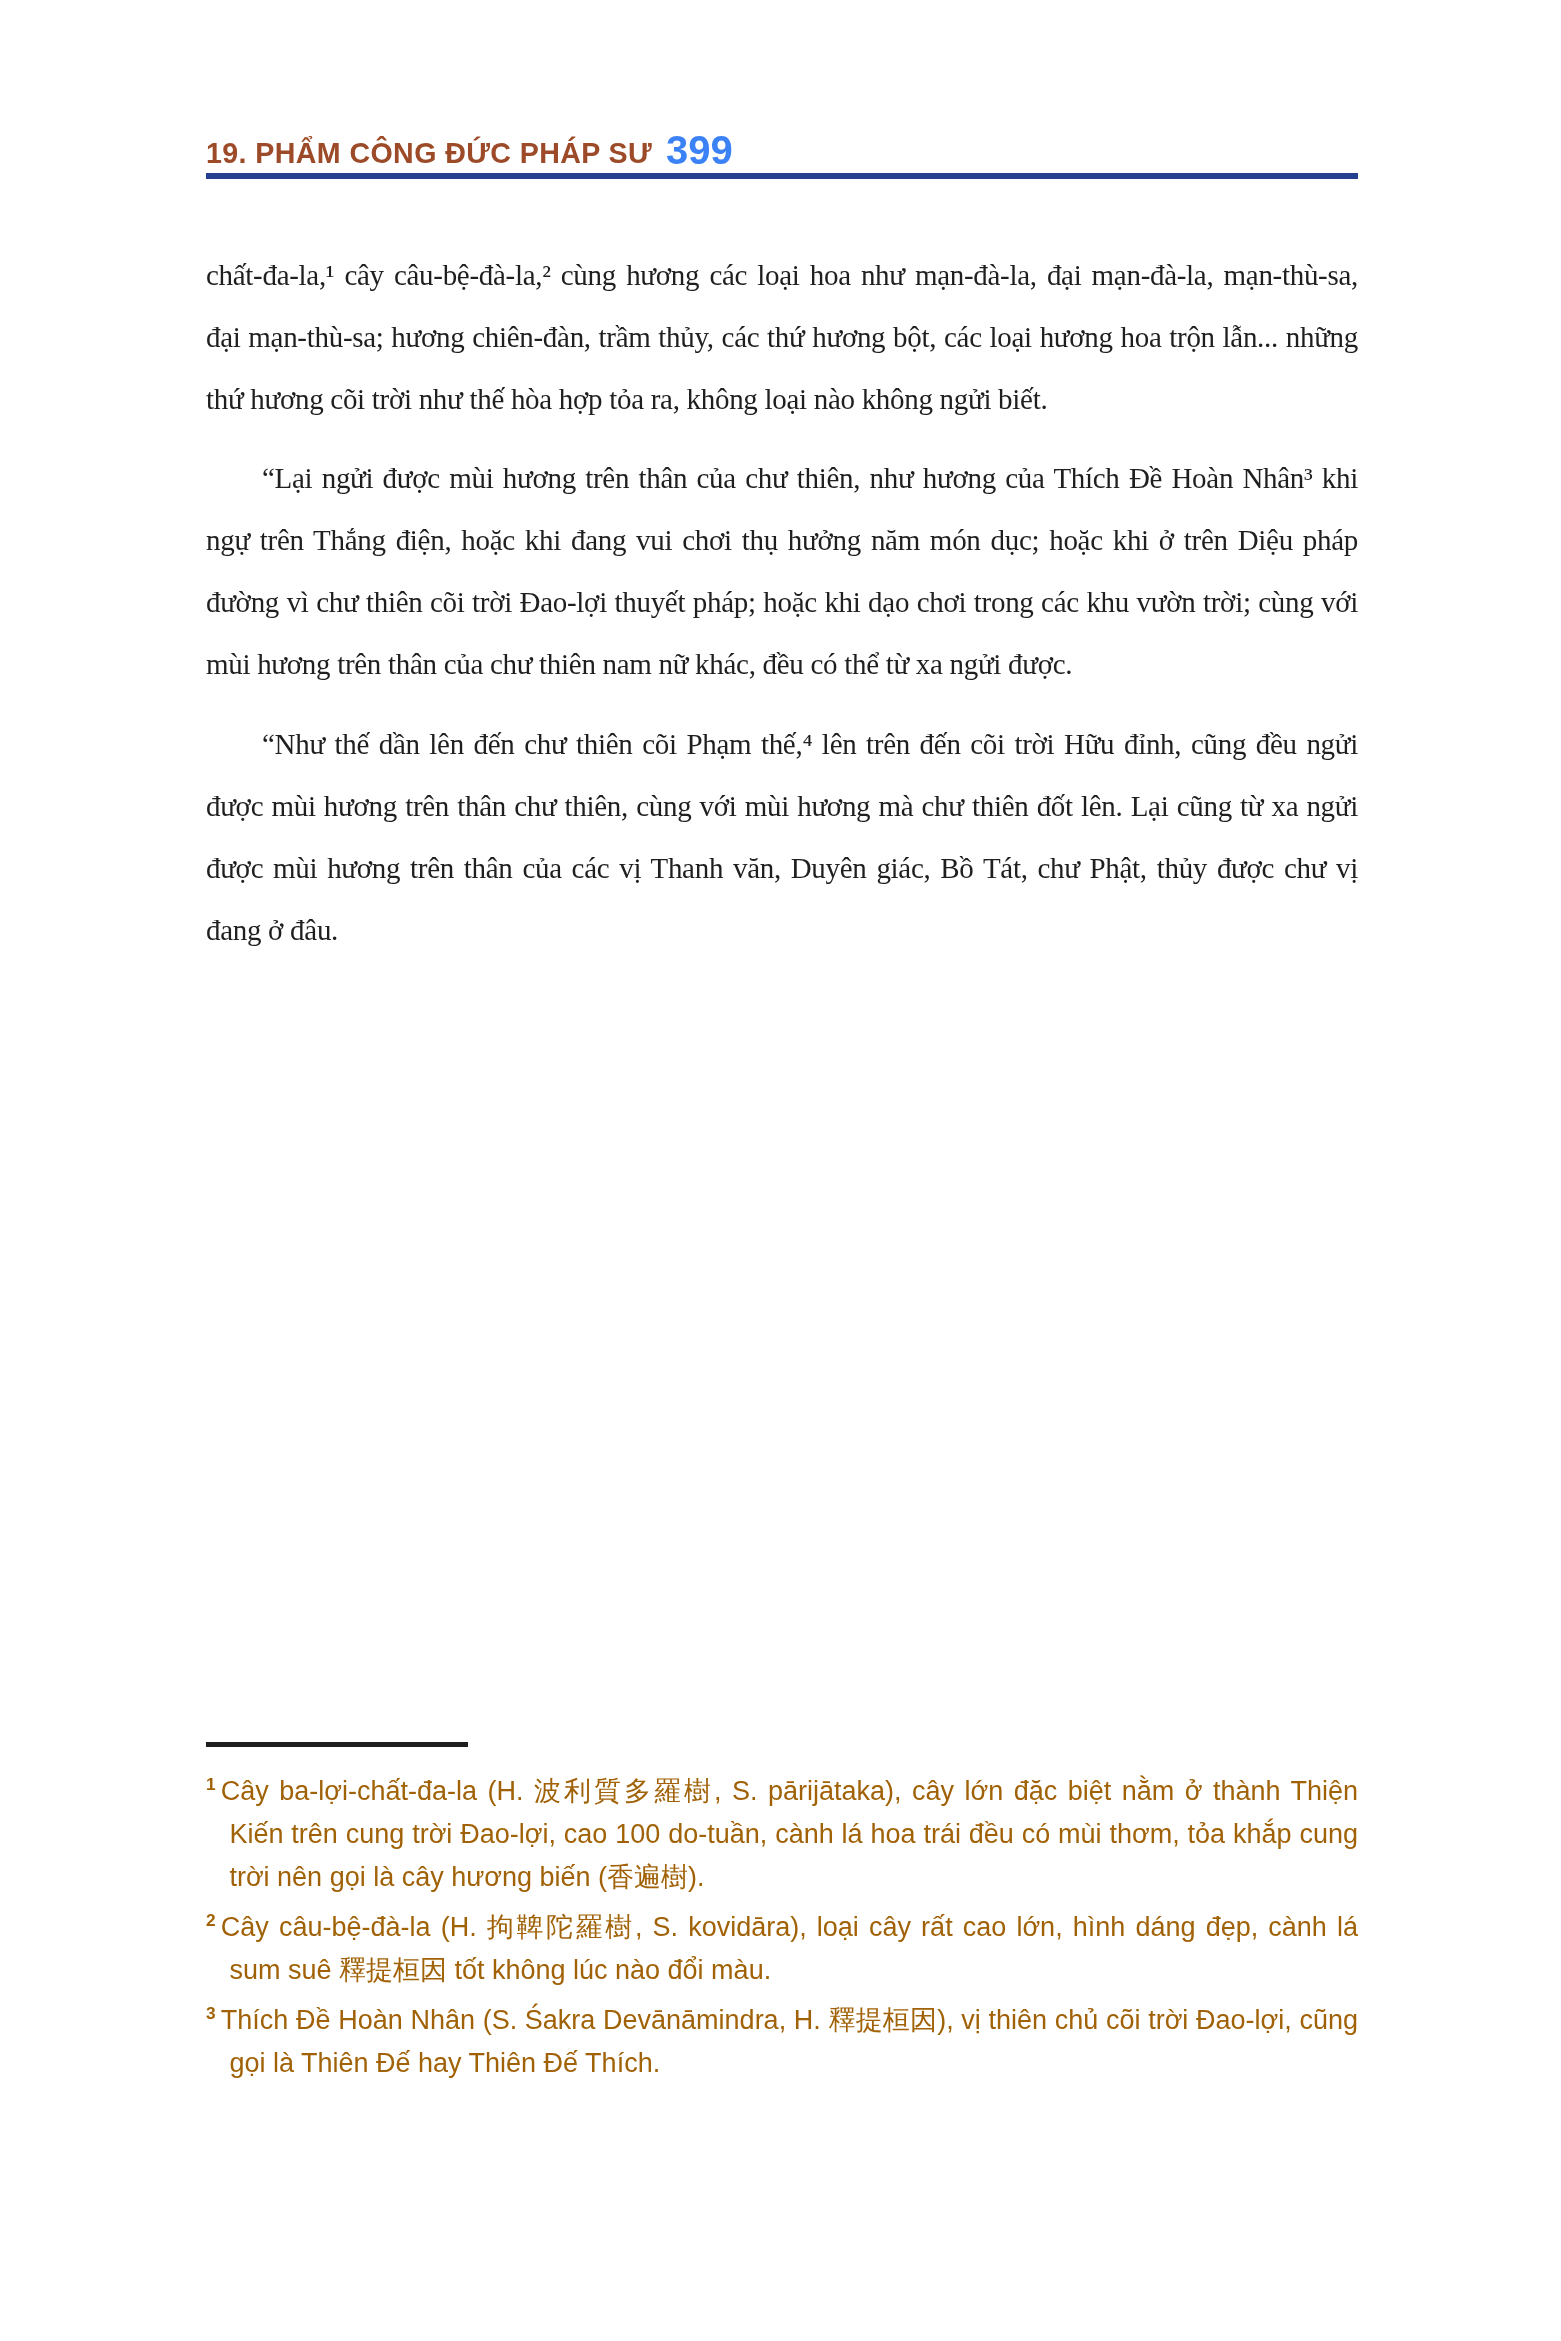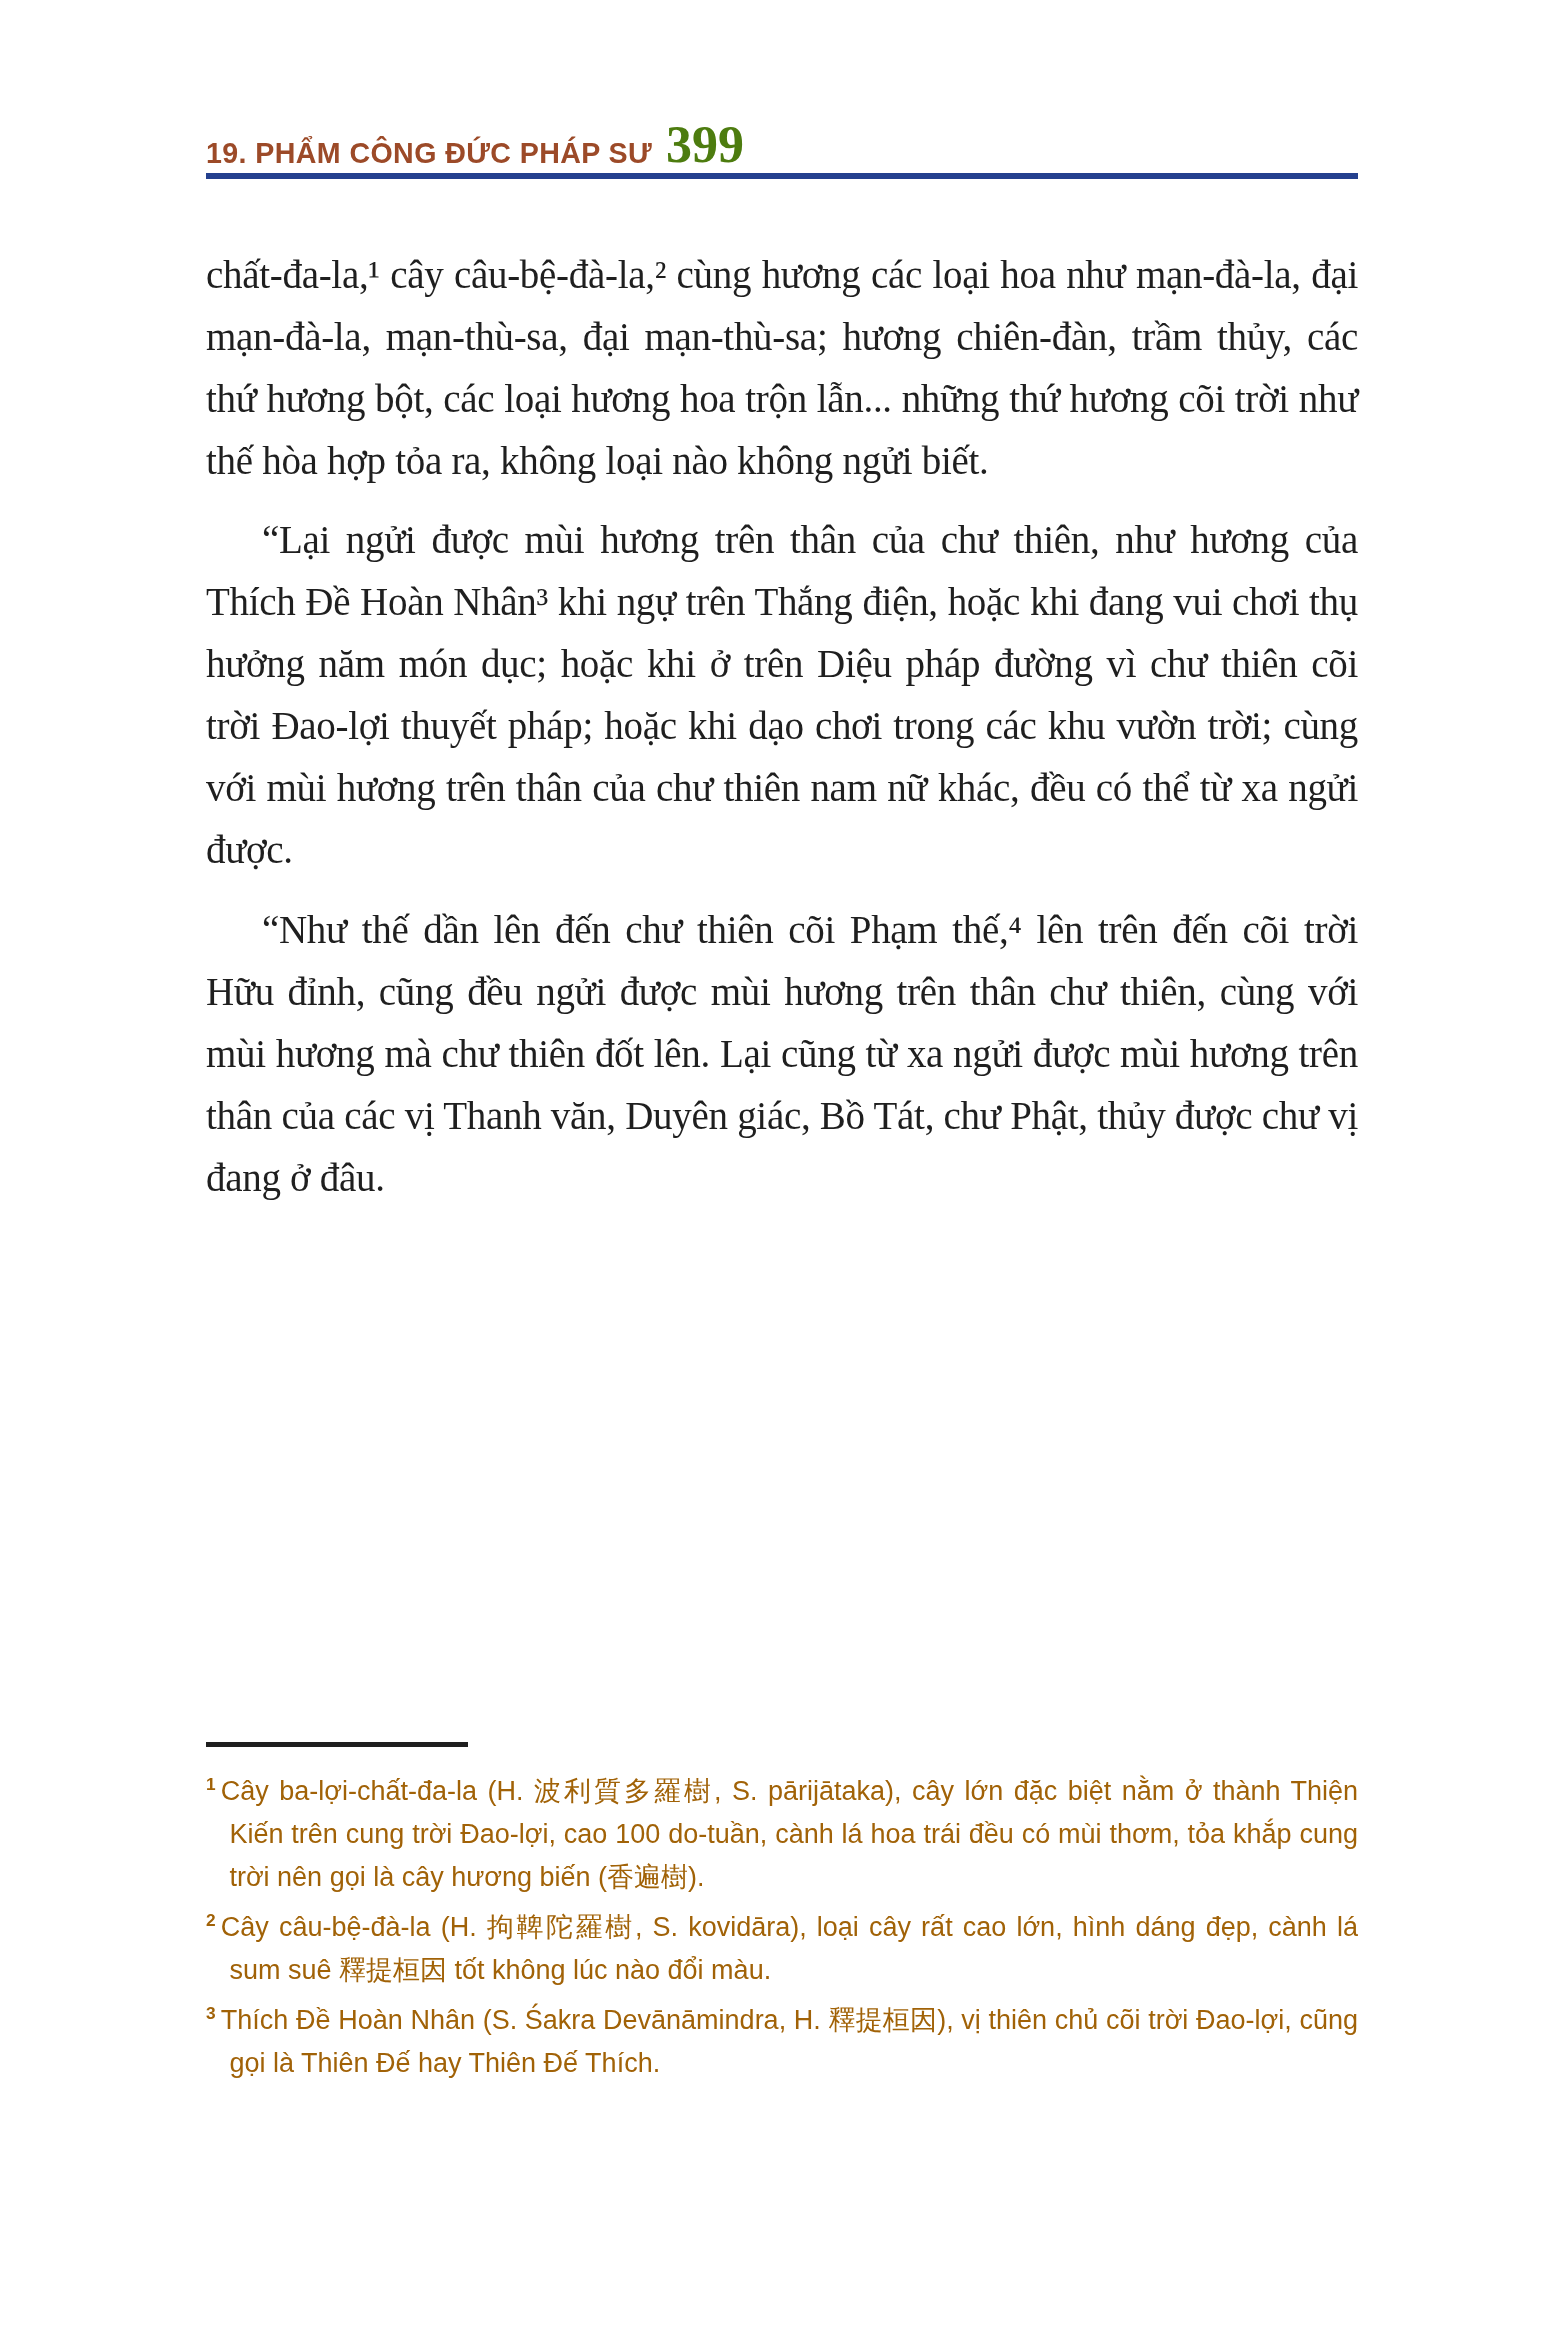--- a/index.html
+++ b/index.html
@@ -31,43 +31,43 @@
     font-weight: 700;
     font-size: 29.5px;
     letter-spacing: 0.4px;
     color: #9c4a28;
     line-height: 1;
     transform: scaleX(0.97);
     transform-origin: left bottom;
     white-space: nowrap;
   }
   .page-number {
-    font-family: Liberation Serif, serif;
+    font-family: Liberation Sans, sans-serif;
     font-weight: 700;
-    font-size: 52px;
-    color: #4d7c0f;
+    font-size: 40px;
+    color: #3b82f6;
     line-height: 0.82;
     white-space: nowrap;
   }
   .header-rule {
     position: absolute;
     left: 206px;
     width: 1152px;
     top: 173px;
     height: 6px;
     background: #24408e;
   }
   
   .body-text {
     position: absolute;
     left: 206px;
     width: 1152px;
     top: 244px;
     font-family: "Liberation Serif", "DejaVu Serif", serif;
-    font-size: 39px;
+    font-size: 29px;
     letter-spacing: -0.3px;
     line-height: 62px;
     color: #1f1f1f;
     text-align: justify;
   }
   .body-text p {
     margin: 0 0 17.3px 0;
   }
   .body-text p.indent {
     text-indent: 56px;

